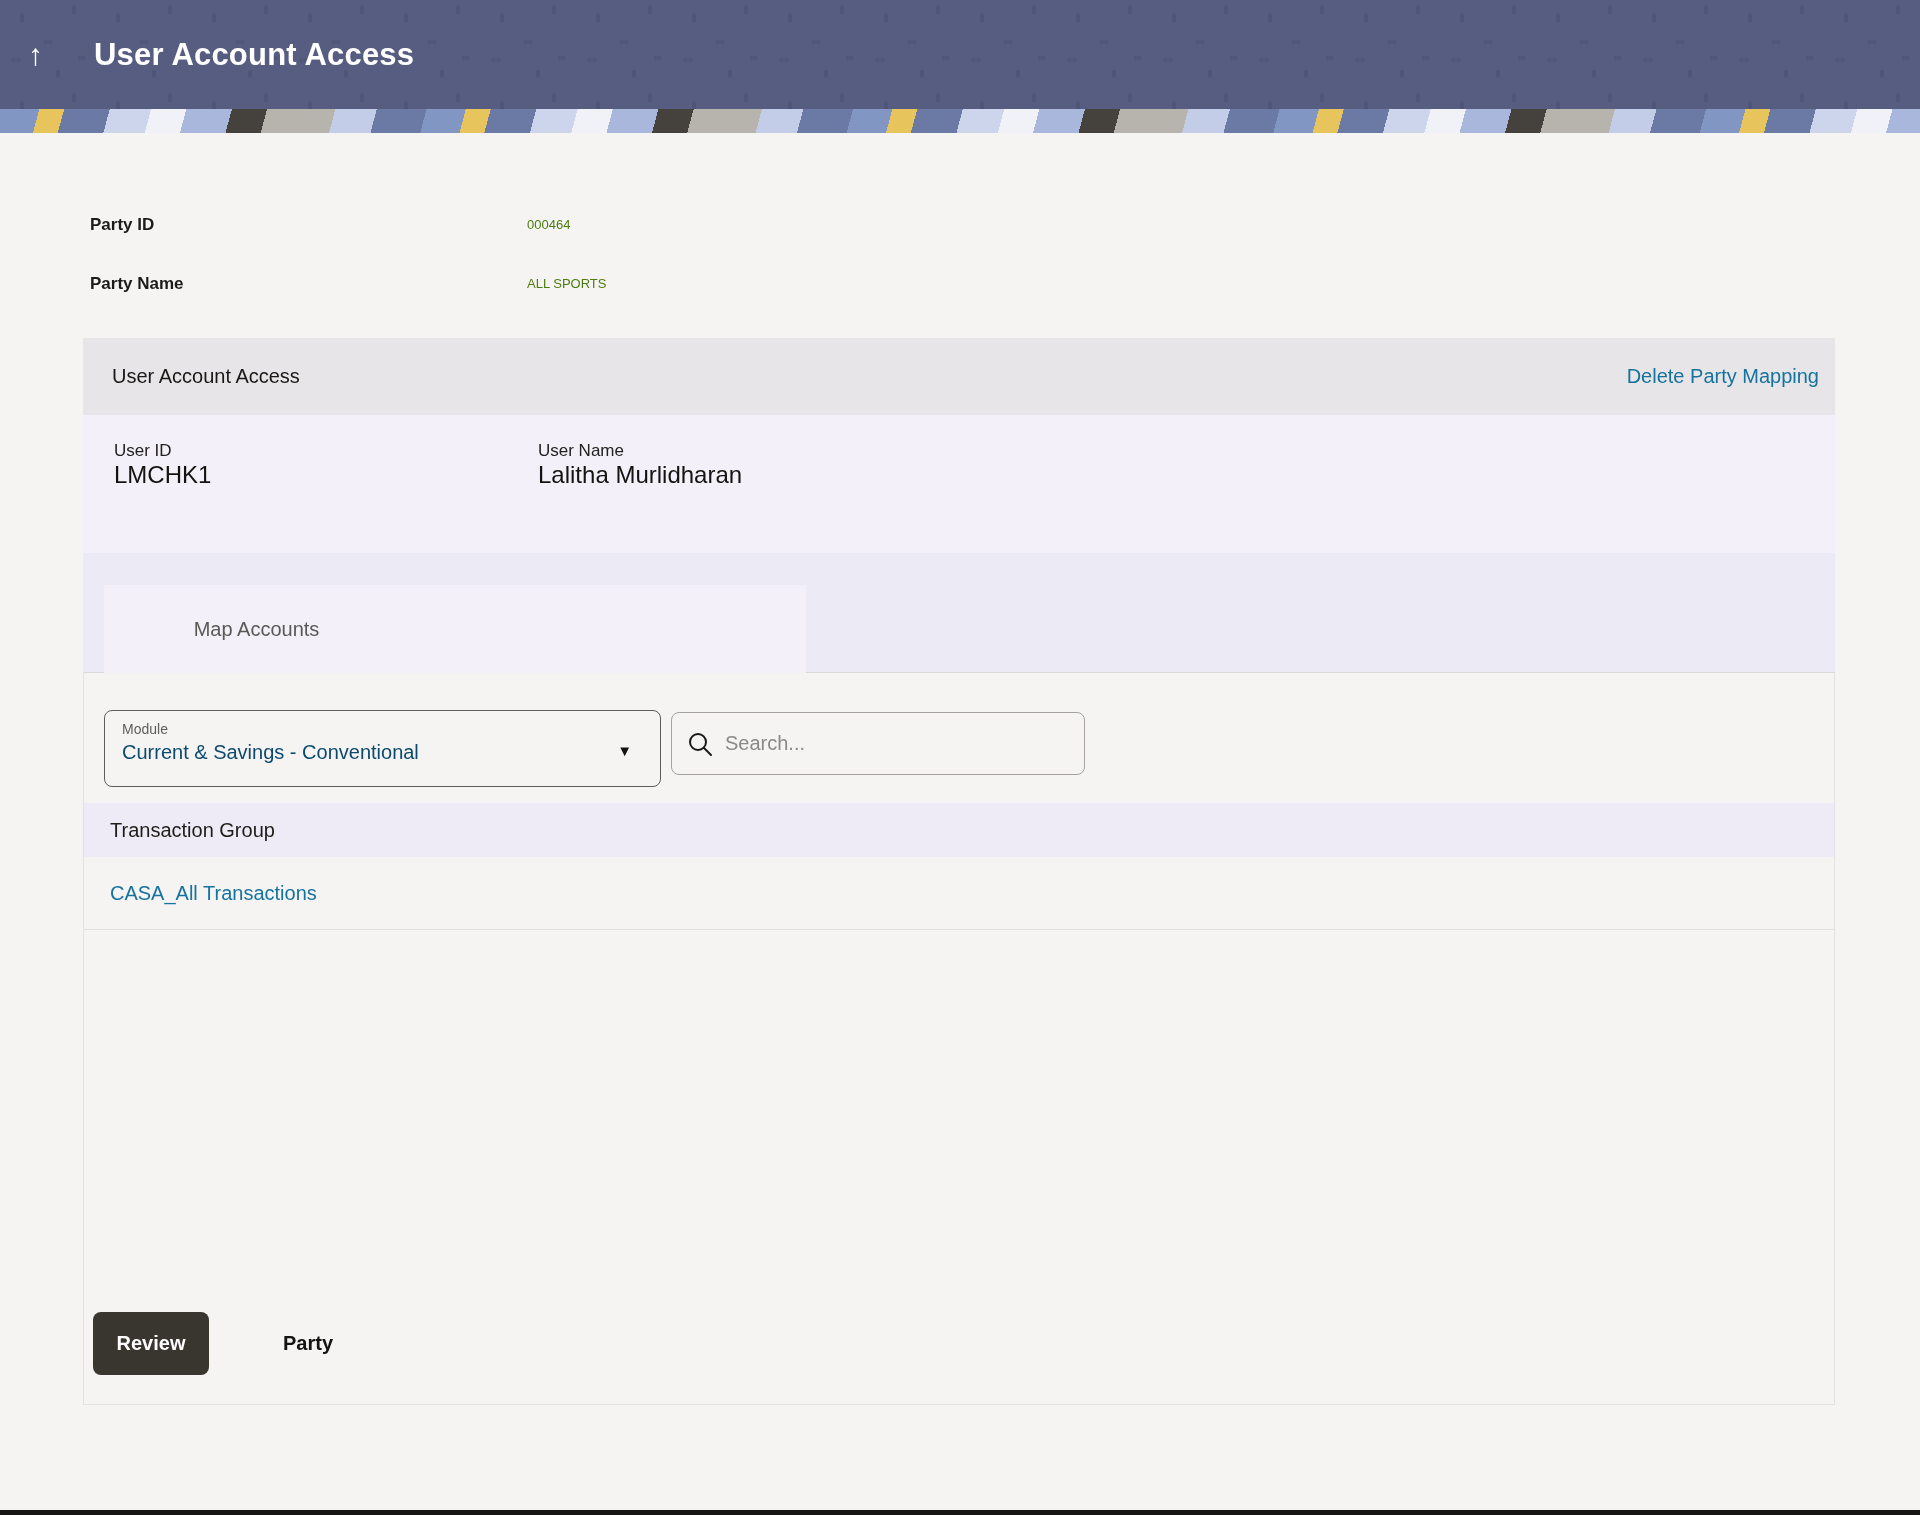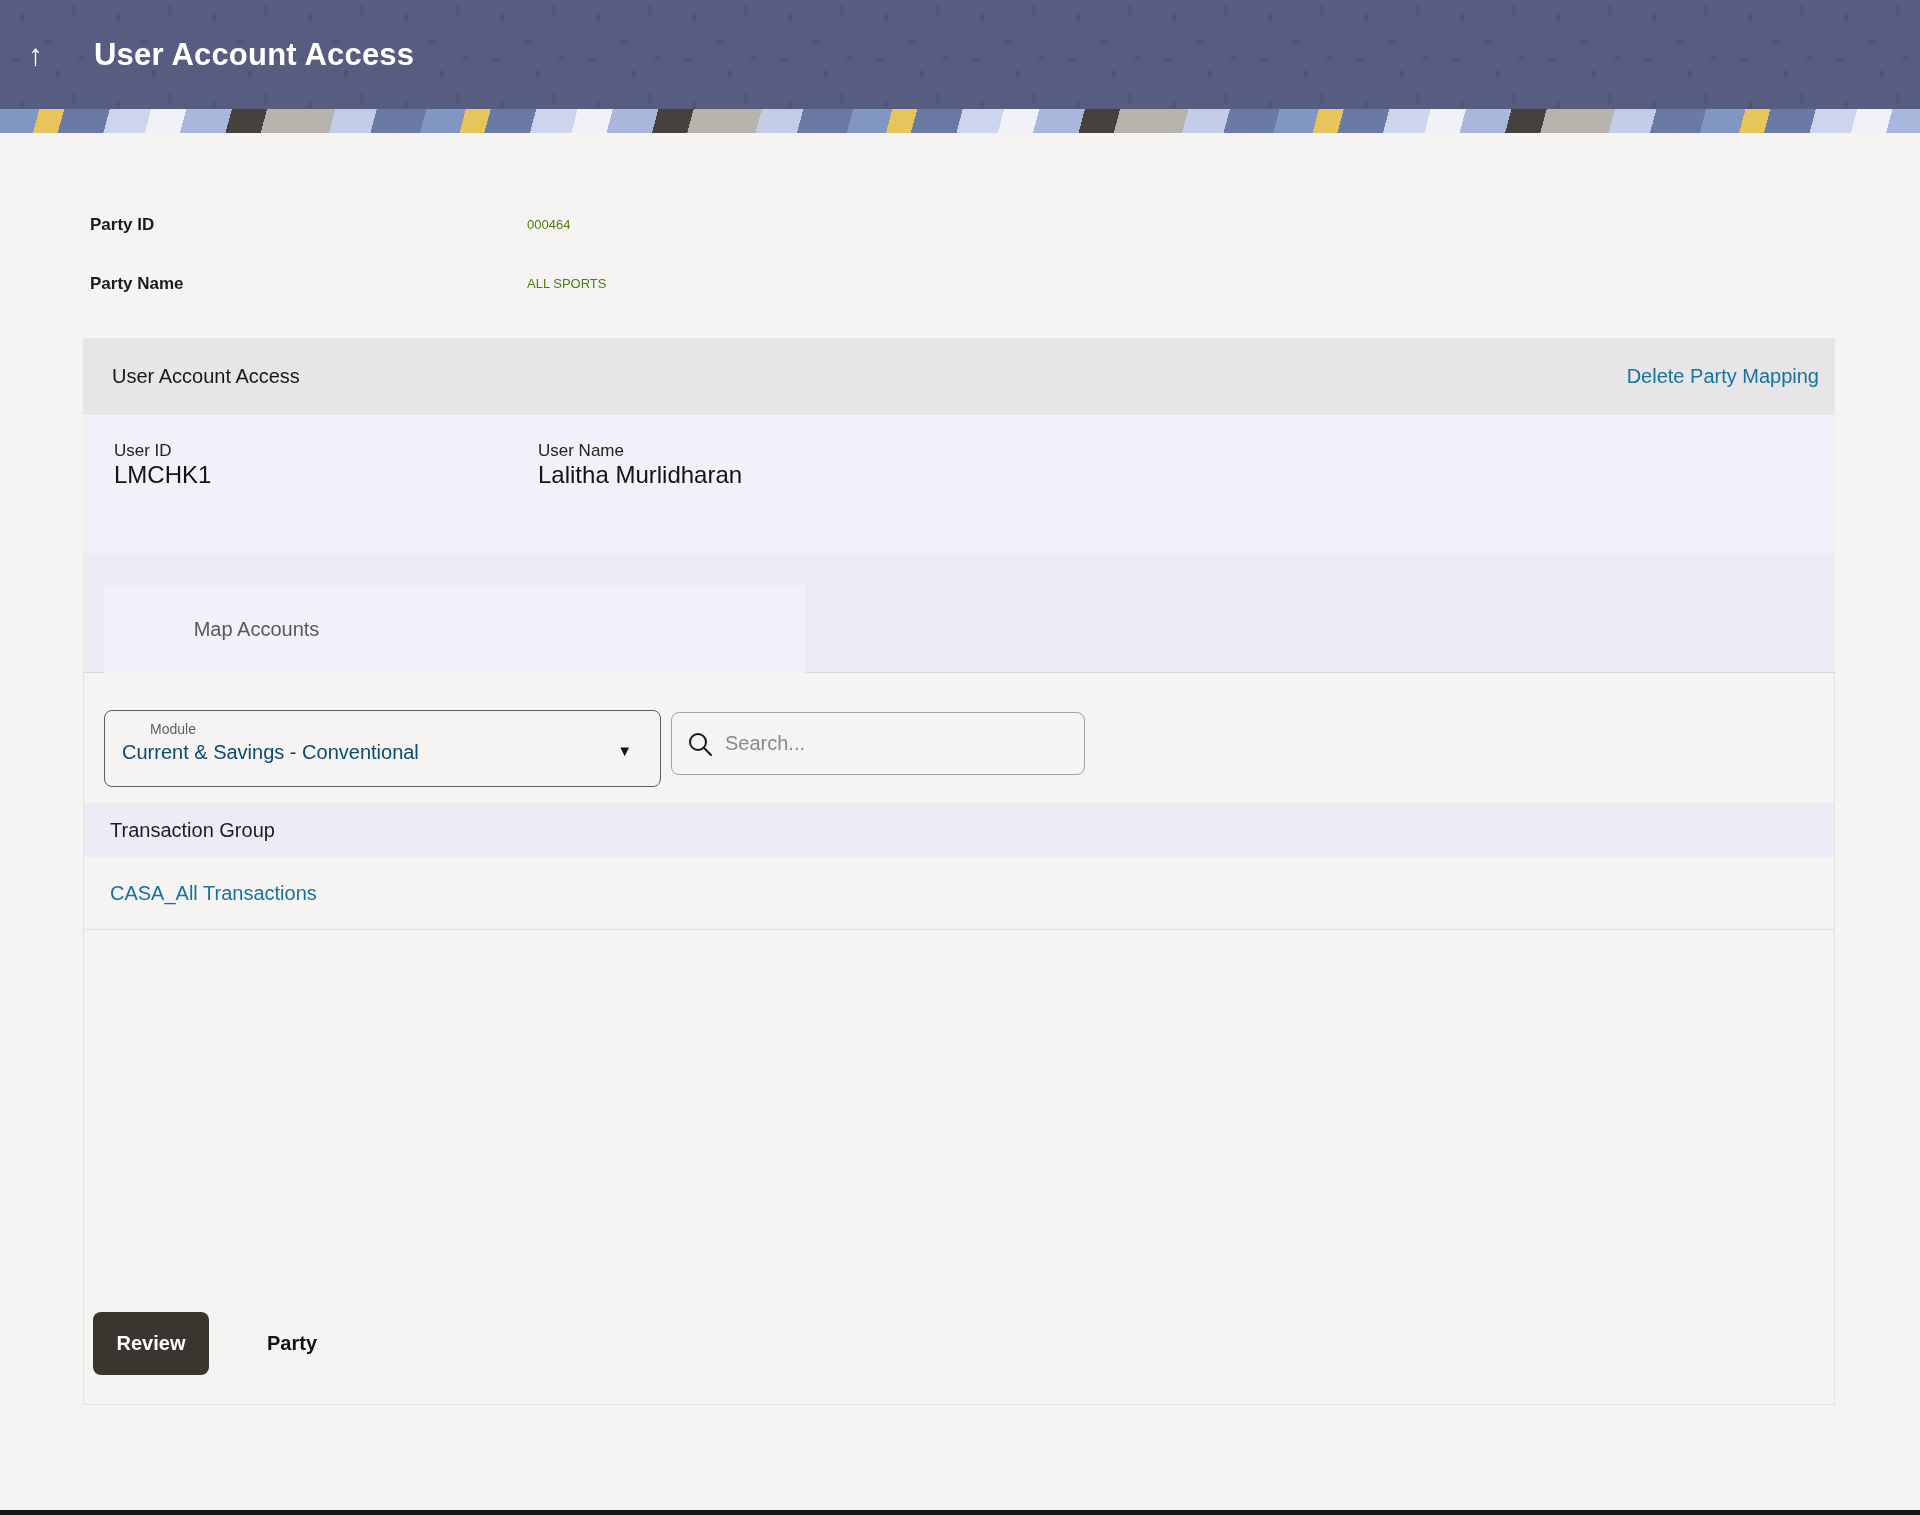--- a/index.html
+++ b/index.html
@@ -98,21 +98,21 @@
     border-left:1px solid #e4e2e0;
     border-right:1px solid #e4e2e0;
     border-bottom:1px solid #e4e2e0;
   }
   .filters { padding:37px 0 0 20px; display:flex; height:114px; }
   .dropdown {
     position:relative; width:557px; height:77px;
     border:1px solid #5f5d5b; border-radius:8px;
     background:#f5f4f2; padding:10px 50px 0 17px; cursor:pointer;
   }
-  .dd-label { display:block; font-size:14px; color:#605e5c;margin-left:28px; }
+  .dd-label { display:block; font-size:14px; color:#605e5c; }
   .dd-value { display:block; font-size:20px; color:#0c4a6e; margin-top:4px; white-space:nowrap; }
   .dd-caret {
     position:absolute; right:28px; top:32px;
     font-size:15px; color:#141311; line-height:1;
   }
   .searchbox {
     margin-left:10px; width:414px; height:63px; margin-top:2px;
     border:1px solid #a5a29f; border-radius:8px;
     background:#f5f4f2;
     display:flex; align-items:center; padding-left:15px;
@@ -130,21 +130,21 @@
     line-height:54px; padding-left:26px; font-size:20px; color:#1f1d1b;
   }
   .trow {
     height:73px; display:flex; align-items:center;
     padding-left:26px; border-bottom:1px solid #e2e0de;
   }
   .tg-link { font-size:20px; color:#15739e; text-decoration:none; cursor:pointer; }
 
   .spacer { height:382px; }
 
-  .actions { display:flex; align-items:center; gap:58px; padding:0 0 29px 9px; }
+  .actions { display:flex; align-items:center; gap:74px; padding:0 0 29px 9px; }
   .btn-primary {
     width:116px; height:63px; background:#39352f; color:#ffffff;
     border:none; border-radius:8px; font-size:20px; font-weight:700;
     font-family:"Liberation Sans", sans-serif; cursor:pointer;
   }
   .btn-link {
     background:transparent; border:none; font-size:20px; font-weight:700;
     color:#141311; font-family:"Liberation Sans", sans-serif; cursor:pointer;
   }
 

